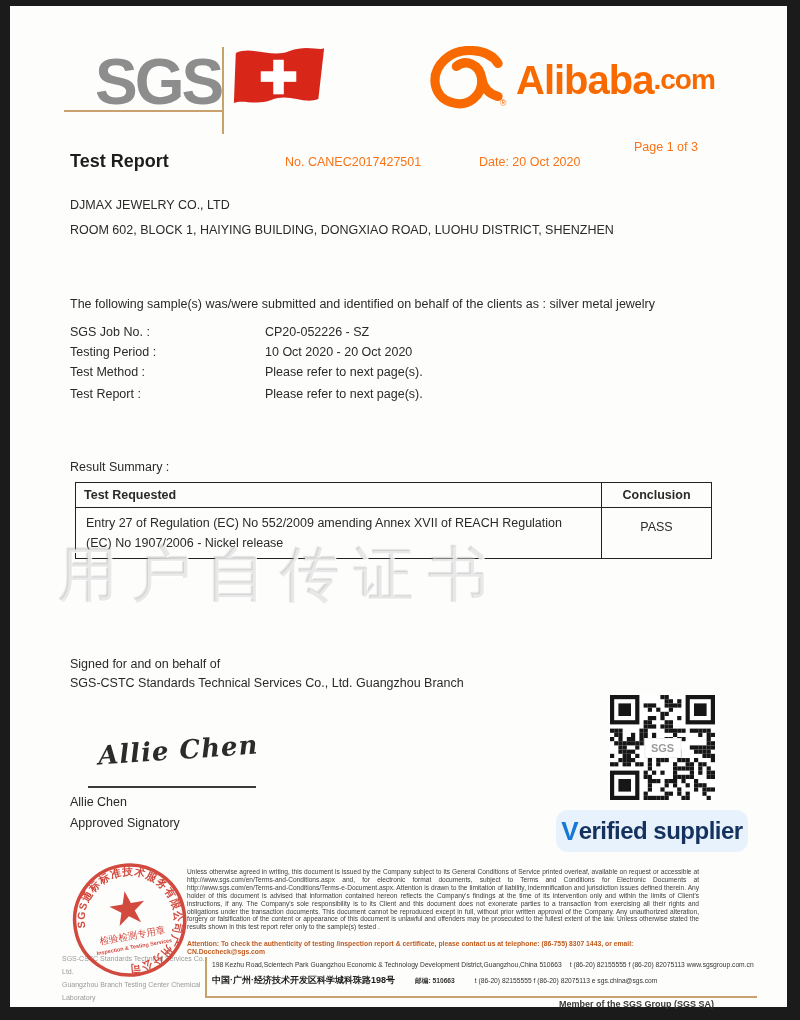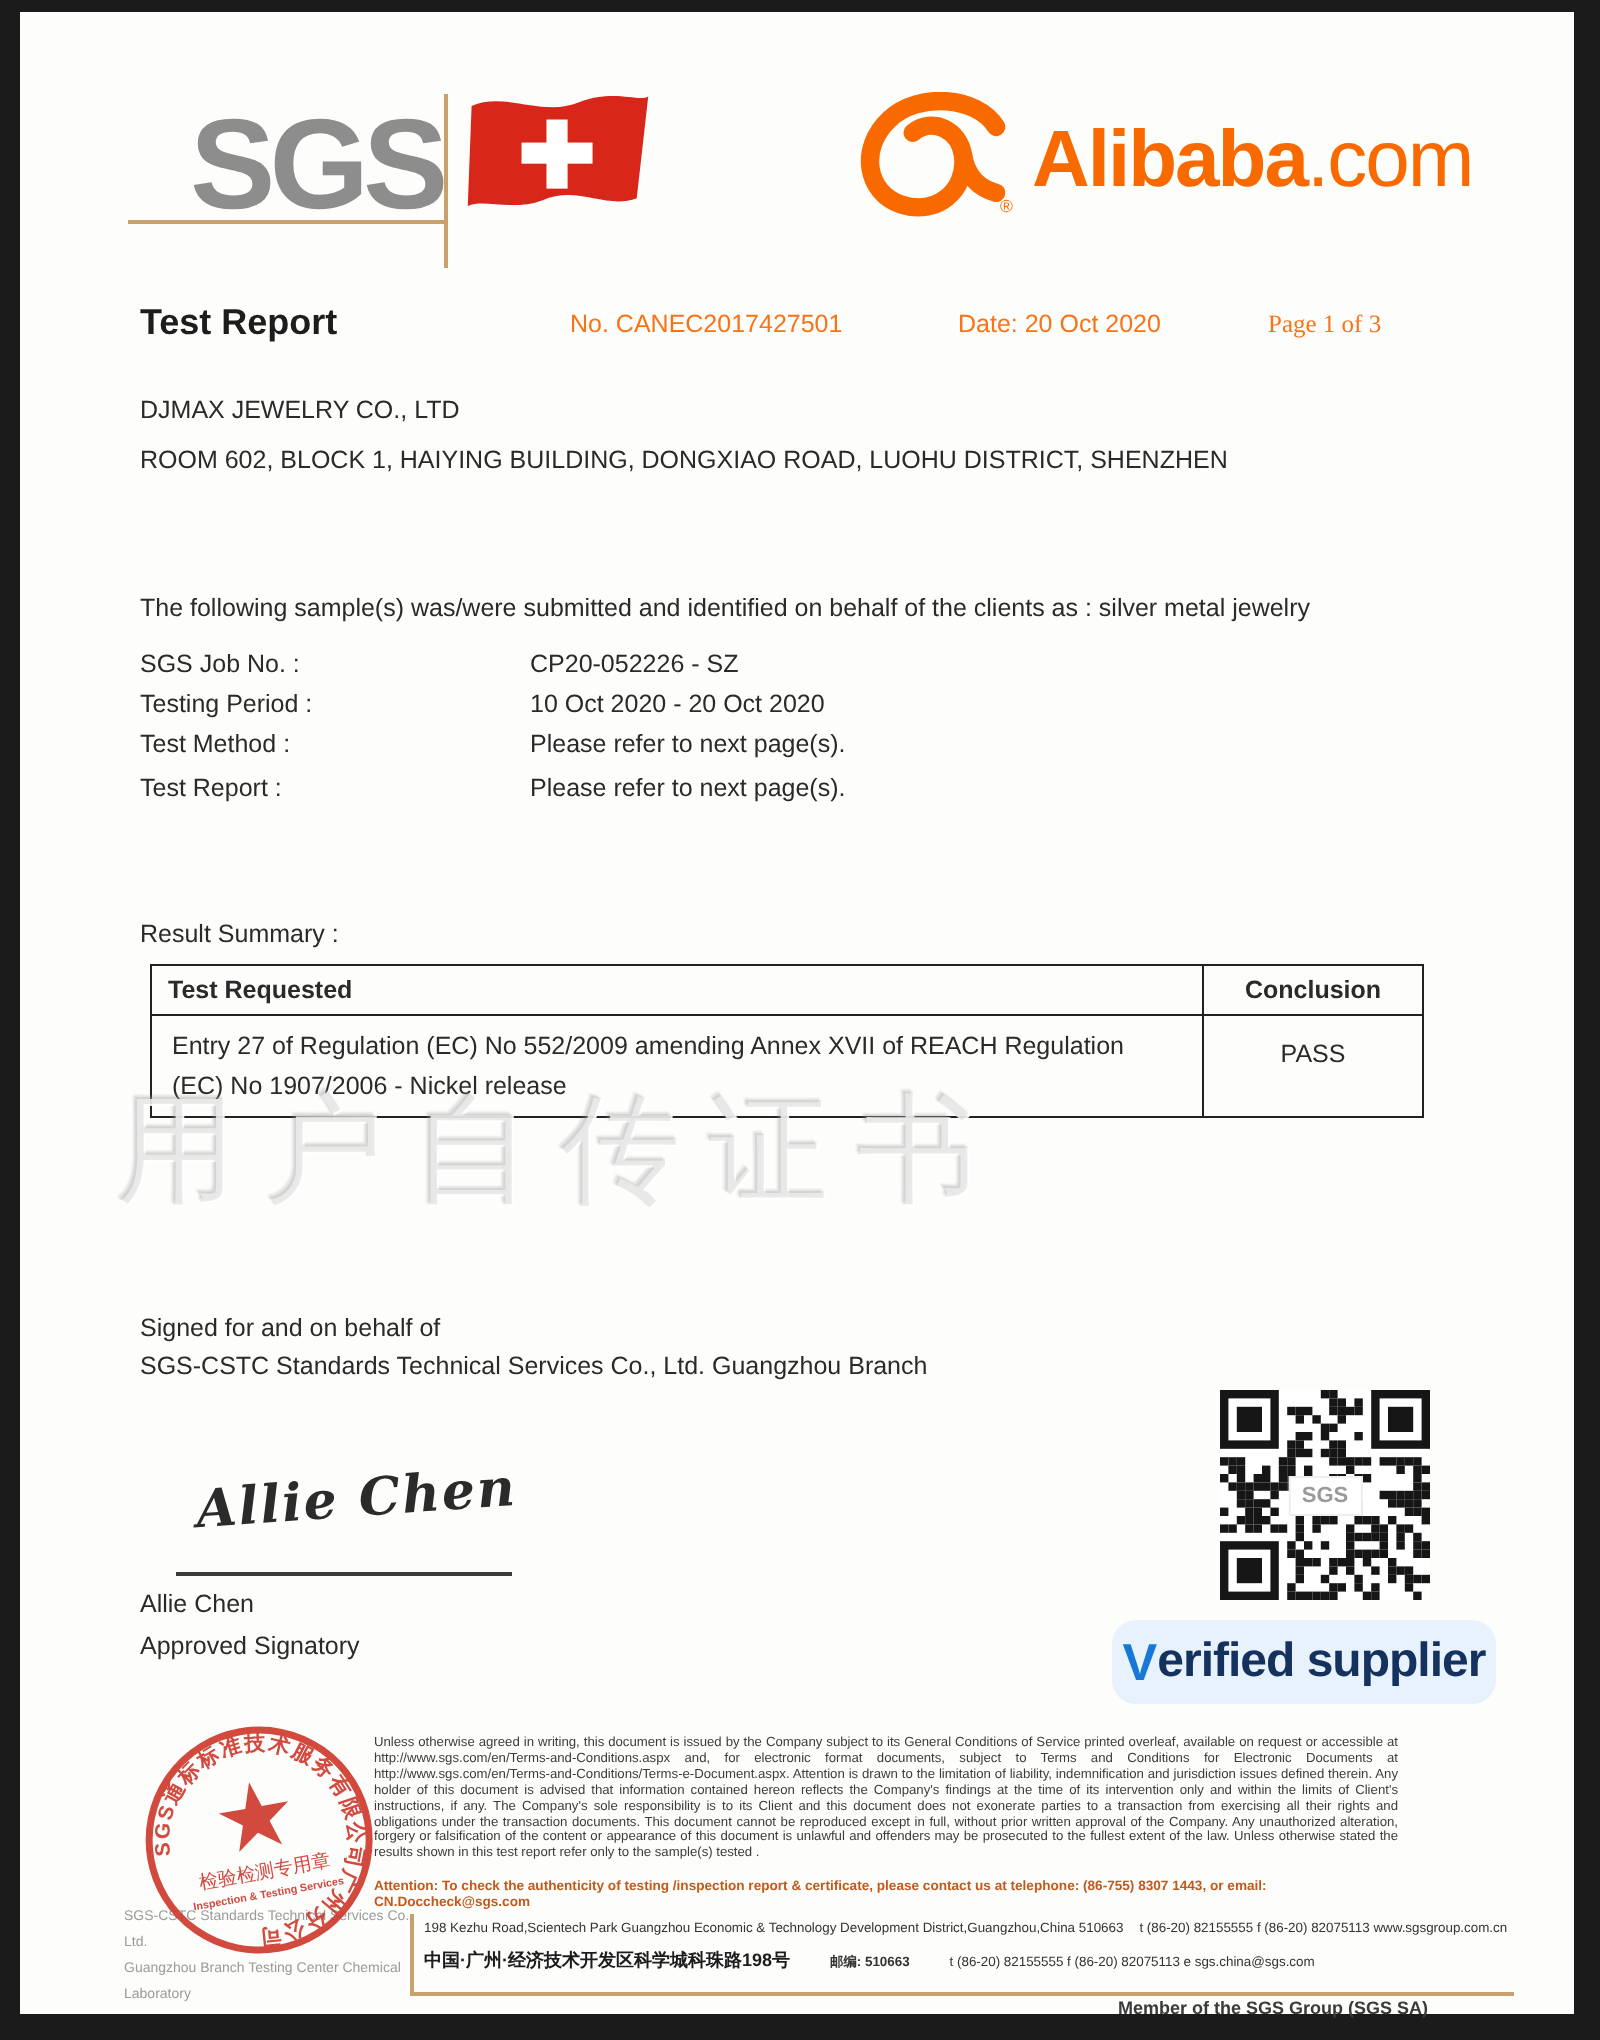--- a/index.html
+++ b/index.html
@@ -8,21 +8,21 @@
   .page { position:relative; width:800px; height:1020px; background:#1b1b1b; overflow:hidden; }
   .paper { position:absolute; left:10px; top:6px; right:13px; bottom:13px; background:#fdfdfc; }
   .abs { position:absolute; }
 
   
   .sgs-text { font-size:64px; font-weight:bold; color:#8d8d8d; letter-spacing:-3px; line-height:1; }
   .tan-h { background:#c9a16c; height:2px; }
   .tan-v { background:#c9a16c; width:2px; }
   .ali-wrap { display:flex; align-items:center; }
   .ali-name { font-size:40px; font-weight:bold; color:#f86a00; letter-spacing:-1px; }
-  .ali-tld  { font-size:40px; color:#f86a00; letter-spacing:-1px; font-weight:400; }
+  .ali-tld  { font-size:28px; color:#f86a00; letter-spacing:-1px; font-weight:700; }
 
   
   .rpt-title { font-size:18px; font-weight:bold; color:#1d1d1d; }
   .meta { font-size:12.5px; color:#f97316; }
 
   .body-txt { font-size:12.5px; color:#2a2a2a; }
 
   .fields .frow { display:flex; height:20px; align-items:flex-start; }
   .fields .frow.g1 { margin-top:7px; }
   .fields .frow.g2 { margin-top:2px; }
@@ -93,21 +93,21 @@
         <text x="78" y="62" font-size="9" fill="#f86a00">®</text>
       </svg>
     </span>
     <span class="ali-name">Alibaba</span>
       <span class="ali-tld">.com</span>
   </div>
 
   <div class="abs rpt-title" style="left:70px; top:151px;">Test Report</div>
   <div class="abs meta" style="left:285px; top:155px;">No. CANEC2017427501</div>
   <div class="abs meta" style="left:479px; top:155px;">Date: 20 Oct 2020</div>
-  <div class="abs meta" style="left:634px; top:155px;font-family:Liberation Serif, serif;">Page 1 of 3</div>
+  <div class="abs meta" style="left:634px; top:140px;">Page 1 of 3</div>
 
   <div class="abs body-txt" style="left:70px; top:198px;">DJMAX JEWELRY CO., LTD</div>
   <div class="abs body-txt" style="left:70px; top:223px;">ROOM 602, BLOCK 1, HAIYING BUILDING, DONGXIAO ROAD, LUOHU DISTRICT, SHENZHEN</div>
 
   <div class="abs body-txt" style="left:70px; top:297px;">The following sample(s) was/were submitted and identified on behalf of the clients as : silver metal jewelry</div>
 
   <div class="abs fields" style="left:70px; top:325px; width:620px;">
     <div class="frow">
       <span class="flabel">SGS Job No. :</span>
       <span class="fvalue">CP20-052226 - SZ</span>

